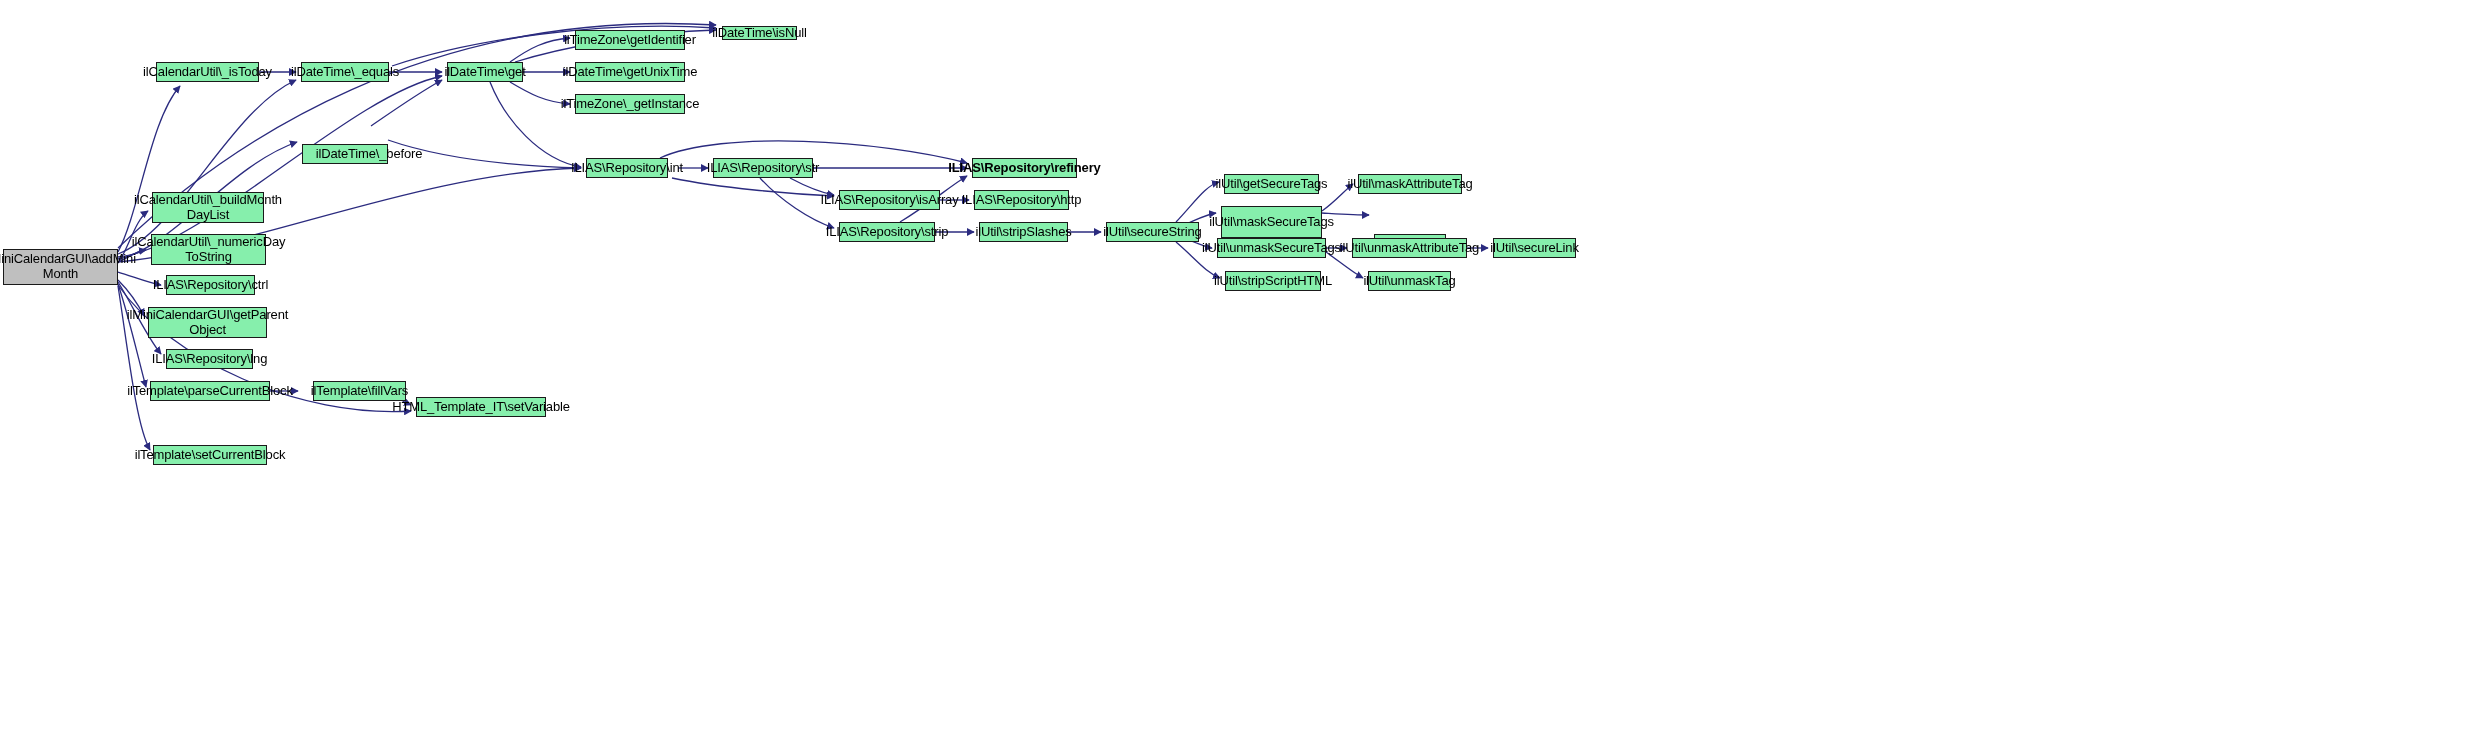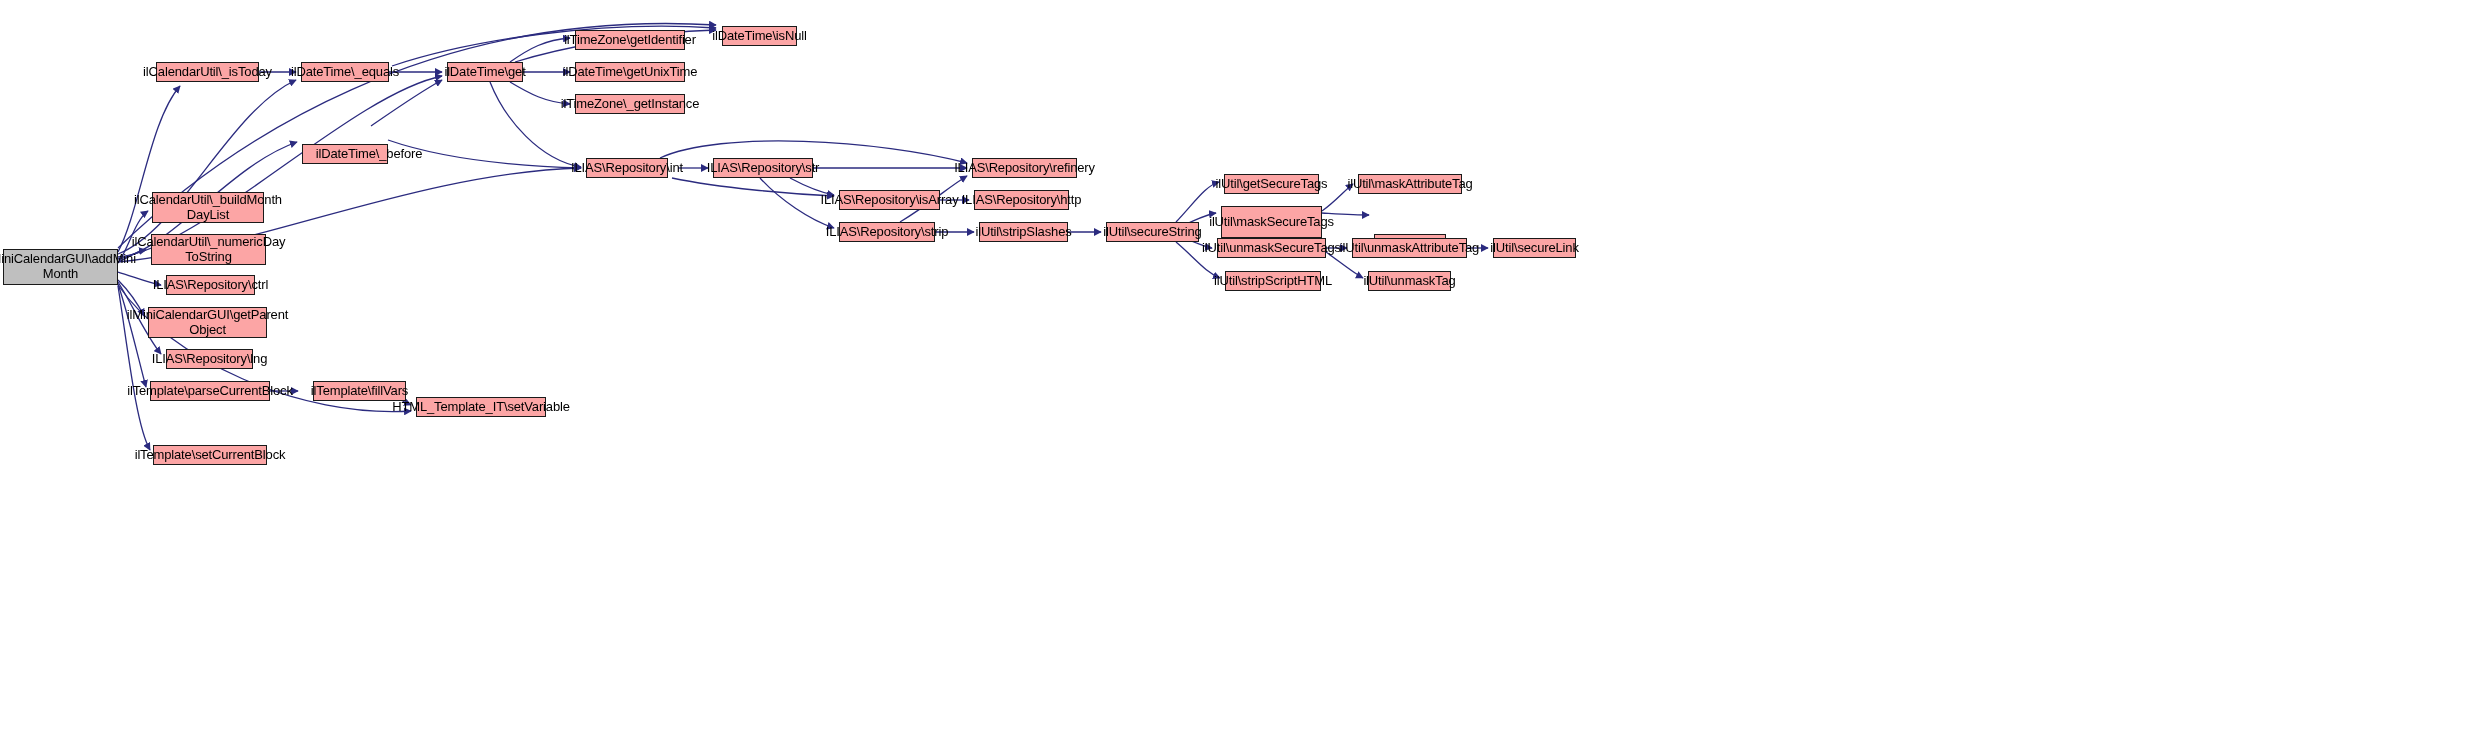--- a/index.html
+++ b/index.html
@@ -20,21 +20,21 @@
     left: 0;
     top: 0;
     width: 2472px;
     height: 736px;
     pointer-events: none;
   }
   .node {
     position: absolute;
     box-sizing: border-box;
     border: 1px solid #1a1a1a;
-    background: #fca5a5;
+    background: #86efac;
     color: #000000;
     display: flex;
     align-items: center;
     justify-content: center;
     text-align: center;
     line-height: 1.12;
     font-size: 13px;
     letter-spacing: -0.15px;
     white-space: pre-line;
     z-index: 2;
@@ -109,25 +109,25 @@
   </svg>
   <div id="node-layer">
       <div class="node root" style="left: 3px; top: 249px; width: 115px; height: 36px;"><span class="lbl">ilMiniCalendarGUI\addMini
 Month</span></div>
       <div class="node" style="left: 156px; top: 62px; width: 103px; height: 20px;"><span class="lbl">ilCalendarUtil\_isToday</span></div>
       <div class="node" style="left: 301px; top: 62px; width: 88px; height: 20px;"><span class="lbl">ilDateTime\_equals</span></div>
       <div class="node" style="left: 447px; top: 62px; width: 76px; height: 20px;"><span class="lbl">ilDateTime\get</span></div>
       <div class="node" style="left: 575px; top: 30px; width: 110px; height: 20px;"><span class="lbl">ilTimeZone\getIdentifier</span></div>
       <div class="node" style="left: 575px; top: 62px; width: 110px; height: 20px;"><span class="lbl">ilDateTime\getUnixTime</span></div>
       <div class="node" style="left: 575px; top: 94px; width: 110px; height: 20px;"><span class="lbl">ilTimeZone\_getInstance</span></div>
-      <div class="node" style="left: 722px; top: 26px; width: 75px; height: 20px;"><span class="lbl">ilDateTime\isNull</span></div>
+      <div class="node" style="left: 722px; top: 26px; width: 75px; height: 14px;"><span class="lbl">ilDateTime\isNull</span></div>
       <div class="node" style="left: 302px; top: 144px; width: 86px; height: 20px; padding-left: 48px;"><span class="lbl">ilDateTime\_before</span></div>
       <div class="node" style="left: 586px; top: 158px; width: 82px; height: 20px; text-align: right;"><span class="lbl">ILIAS\Repository\int</span></div>
       <div class="node" style="left: 713px; top: 158px; width: 100px; height: 20px;"><span class="lbl">ILIAS\Repository\str</span></div>
-      <div class="node" style="left: 972px; top: 158px; width: 105px; height: 20px;"><span class="lbl">ILIAS\Repository\refinery</span></div>
+      <div class="node" style="left: 972px; top: 158px; width: 105px; height: 20px; font-weight: bold;"><span class="lbl">ILIAS\Repository\refinery</span></div>
       <div class="node" style="left: 839px; top: 190px; width: 101px; height: 20px;"><span class="lbl">ILIAS\Repository\isArray</span></div>
       <div class="node" style="left: 974px; top: 190px; width: 95px; height: 20px;"><span class="lbl">ILIAS\Repository\http</span></div>
       <div class="node" style="left: 839px; top: 222px; width: 96px; height: 20px;"><span class="lbl">ILIAS\Repository\strip</span></div>
       <div class="node" style="left: 979px; top: 222px; width: 89px; height: 20px;"><span class="lbl">ilUtil\stripSlashes</span></div>
       <div class="node" style="left: 1106px; top: 222px; width: 93px; height: 20px;"><span class="lbl">ilUtil\secureString</span></div>
       <div class="node" style="left: 1224px; top: 174px; width: 95px; height: 20px;"><span class="lbl">ilUtil\getSecureTags</span></div>
       <div class="node" style="left: 1221px; top: 206px; width: 101px; height: 32px;"><span class="lbl">ilUtil\maskSecureTags</span></div>
       <div class="node" style="left: 1217px; top: 238px; width: 109px; height: 20px;"><span class="lbl">ilUtil\unmaskSecureTags</span></div>
       <div class="node" style="left: 1225px; top: 271px; width: 96px; height: 20px;"><span class="lbl">ilUtil\stripScriptHTML</span></div>
       <div class="node" style="left: 1358px; top: 174px; width: 104px; height: 20px;"><span class="lbl">ilUtil\maskAttributeTag</span></div>

